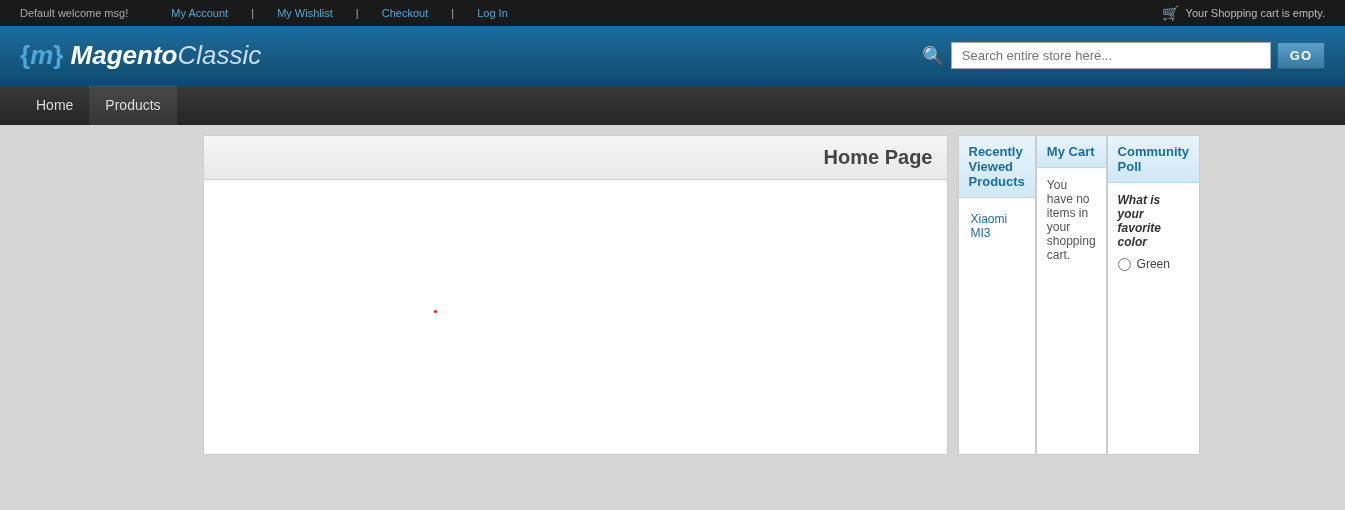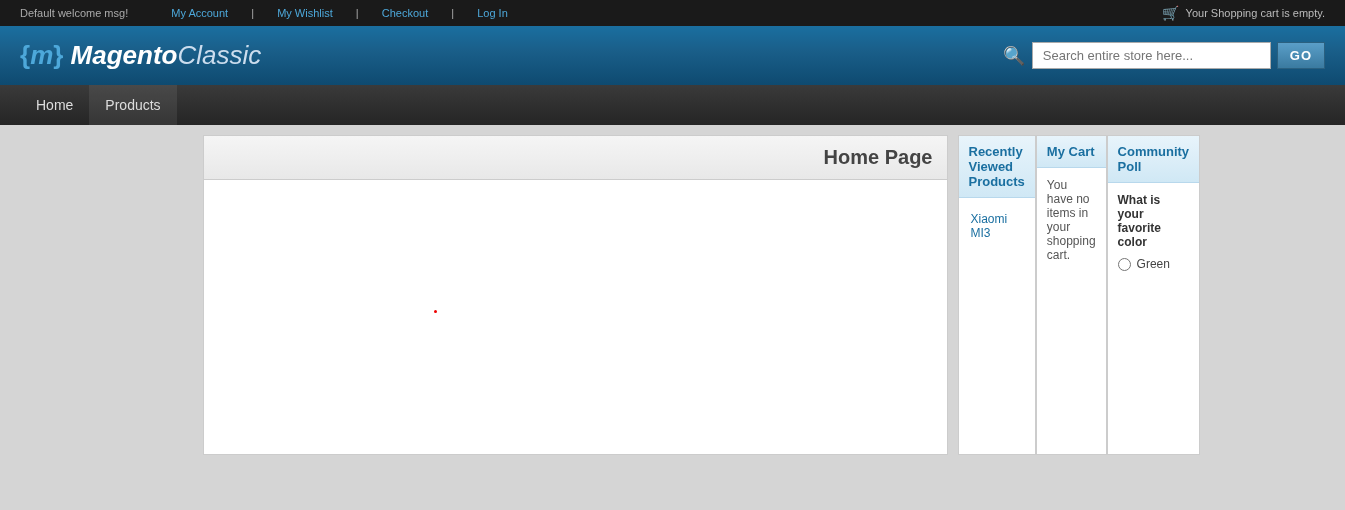--- a/index.html
+++ b/index.html
@@ -29,21 +29,21 @@
       justify-content: space-between;
     }
     .logo { font-size: 26px; color: #fff; font-style: italic; }
     .logo span.bracket { color: #4da8da; font-weight: bold; font-style: normal; }
     .logo span.m { color: #4da8da; font-weight: bold; font-style: italic; }
     .logo span.magento { color: #fff; font-weight: bold; font-style: italic; margin-top: 44px; }
     .logo span.classic { color: #cde; font-style: italic; font-weight: normal; }
     .search-bar { display: flex; align-items: center; gap: 6px; }
     .search-icon-wrap { font-size: 18px; color: #cde; }
     .search-bar input {
-      width: 239px;
+      width: 320px;
       padding: 5px 10px;
       border: 1px solid #aaa;
       font-size: 13px;
       color: #999;
     }
     .search-bar button {
       background: linear-gradient(180deg, #5a9ec8 0%, #3a7aa0 100%);
       color: #fff;
       border: 1px solid #2a6080;
       padding: 5px 12px;
@@ -195,21 +195,21 @@
     <div class="sidebar-block">
       <div class="sidebar-block-title">My Cart</div>
       <div class="sidebar-block-body">
         <span>You have no items in your shopping cart.</span>
       </div>
     </div>
 
     <div class="sidebar-block">
       <div class="sidebar-block-title">Community Poll</div>
       <div class="sidebar-block-body">
-        <div style="margin-bottom:8px; font-weight:bold; color:#333;">What is your favorite color</div>
+        <div style="margin-bottom:8px; font-weight:bold; color:#333;font-style:italic;">What is your favorite color</div>
         <div class="poll-option">
           <input type="radio" name="poll" style="">
           <span>Green</span>
         </div>
       </div>
     </div>
 
   </div>
 </div>
 

